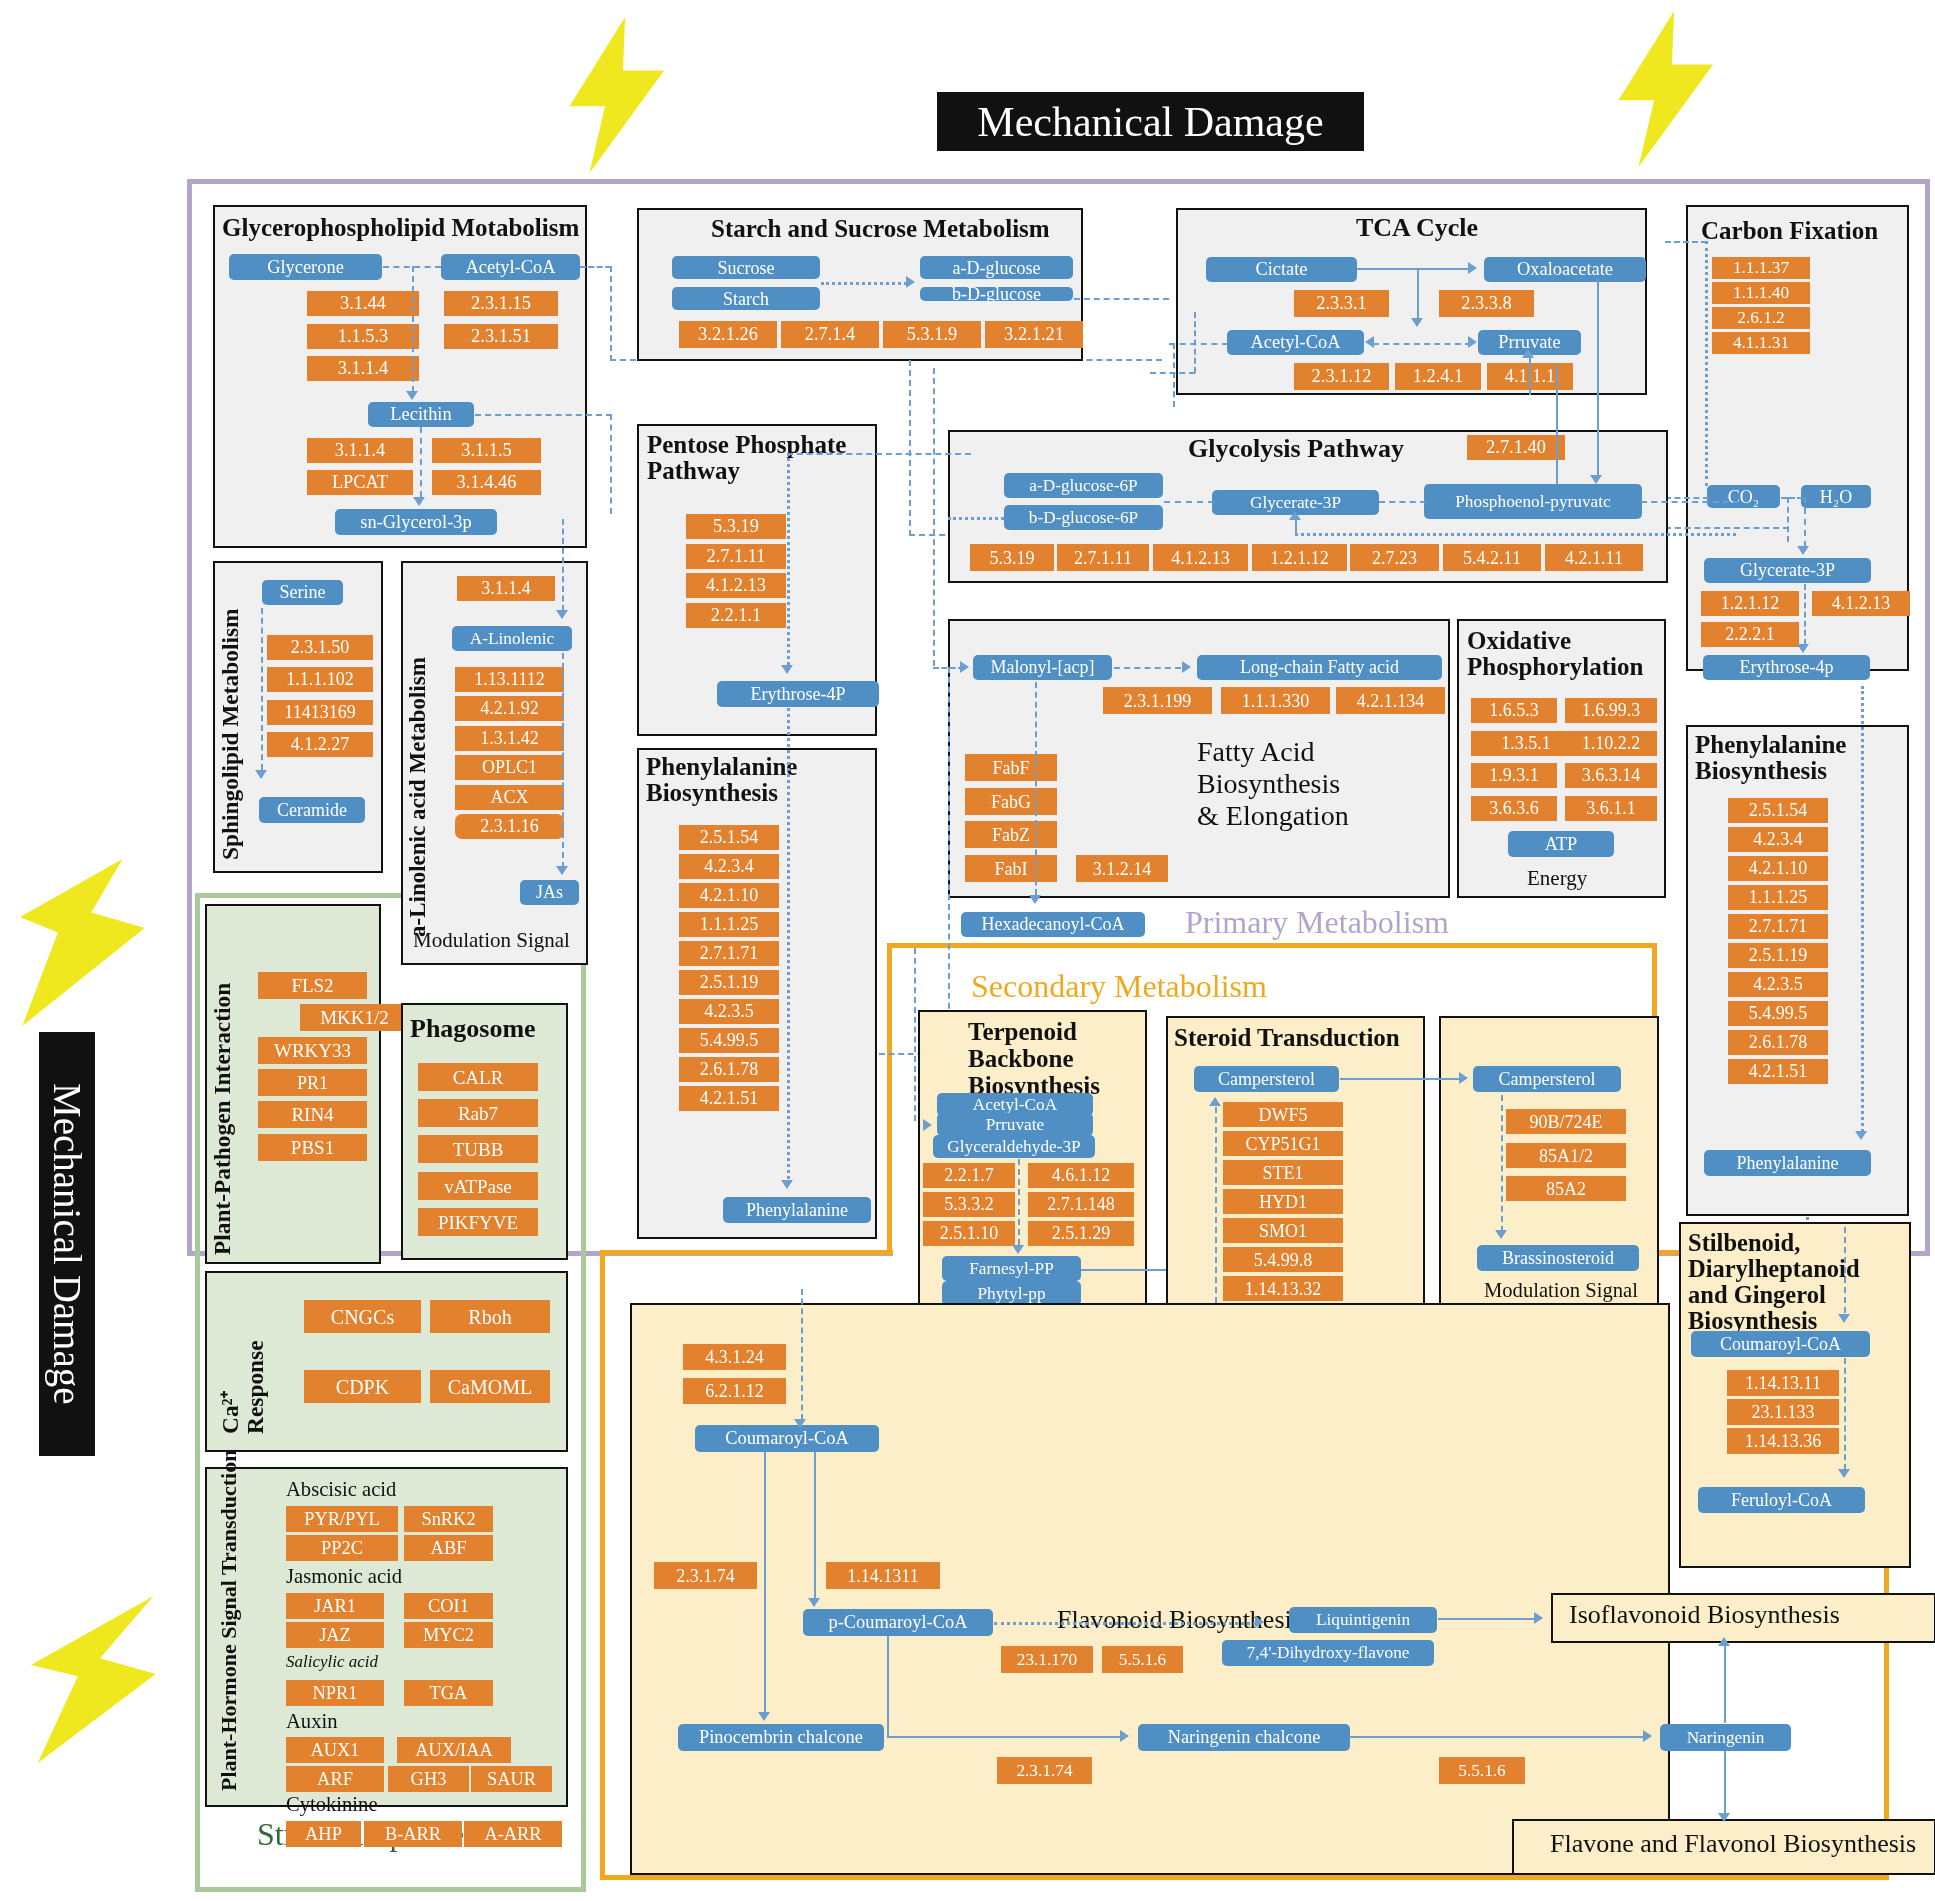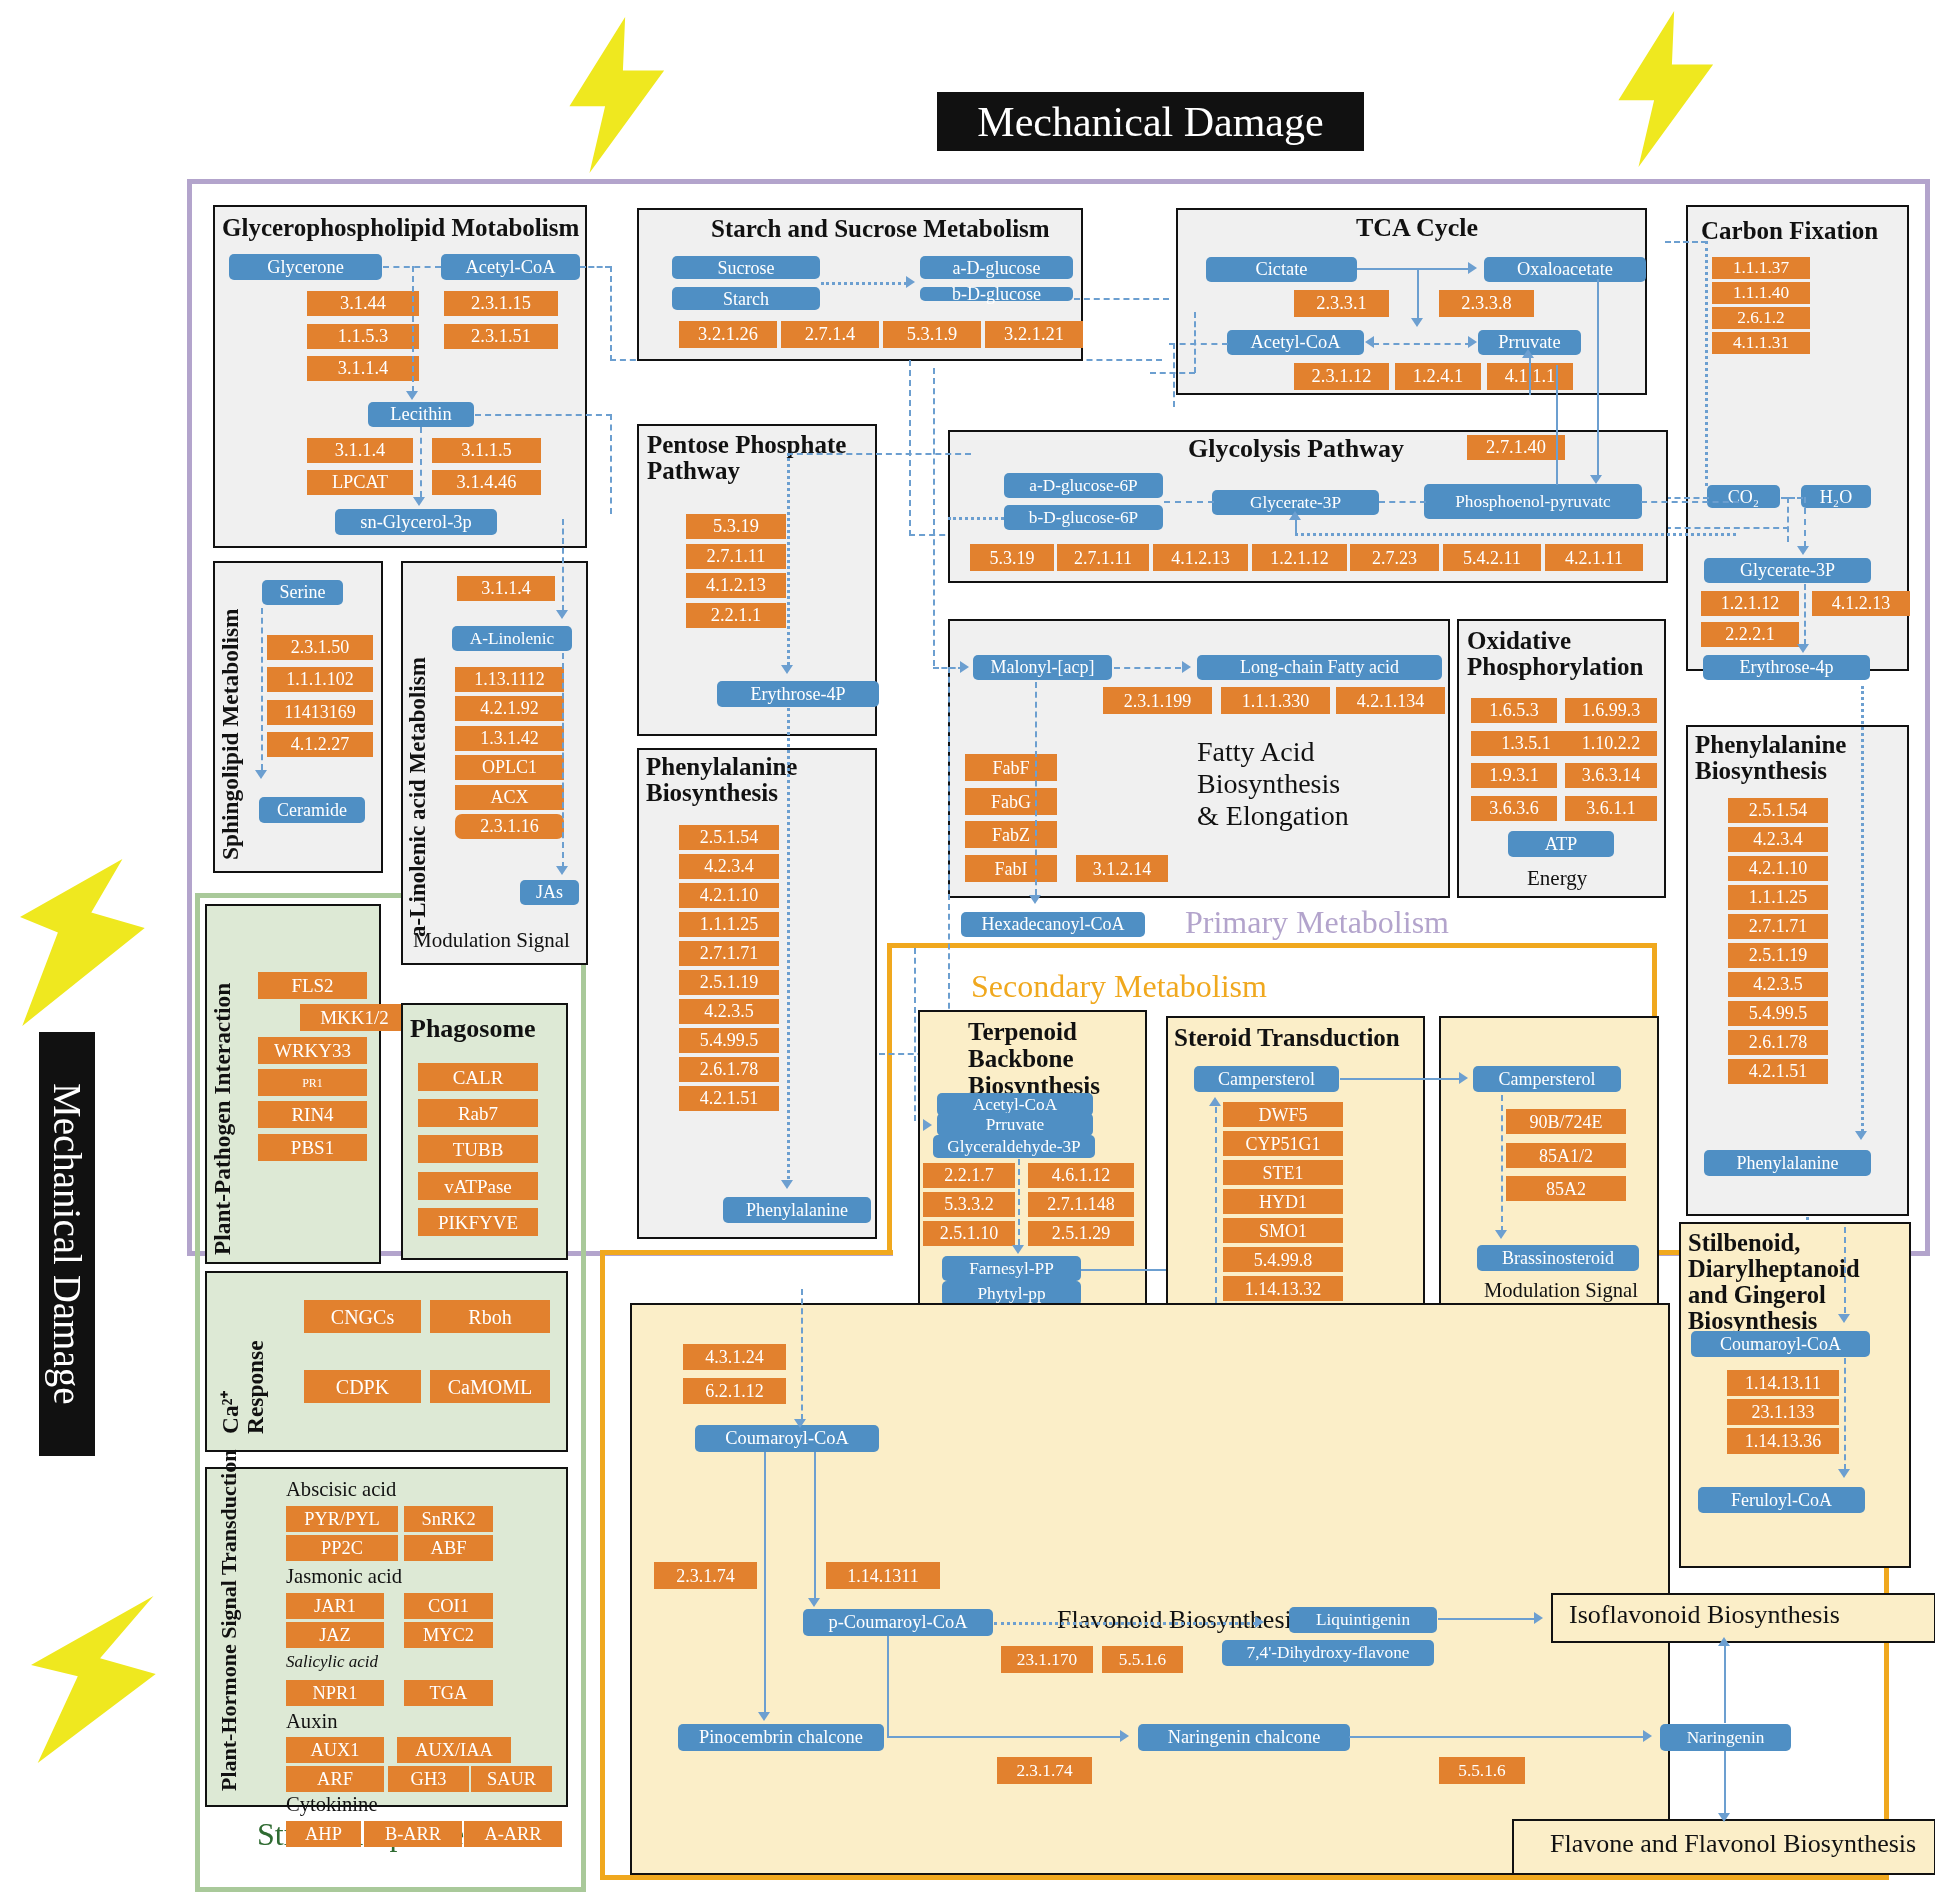--- a/index.html
+++ b/index.html
@@ -347,21 +347,21 @@
   <div class="blue" style="left:1704px;top:1150px;width:167px;height:26px;font-size:18px;">Phenylalanine</div>
   <div class="v-dot" style="left:1861px;top:686px;height:446px;"></div>
   <div class="arw down" style="left:1855px;top:1131px;"></div>
   <div class="v-dot" style="left:1806px;top:1217px;height:50px;"></div>
 
   <div class="panel green" style="left:205px;top:904px;width:176px;height:360px;"></div>
   <div class="vtitle" style="left:211px;top:943px;height:312px;font-size:23.4px;">Plant-Pathogen Interaction</div>
   <div class="orange" style="left:258px;top:972px;width:109px;height:27px;font-size:19px;">FLS2</div>
   <div class="orange" style="left:258px;top:1004px;width:109px;height:27px;font-size:19px;margin-left:42px;">MKK1/2</div>
   <div class="orange" style="left:258px;top:1037px;width:109px;height:27px;font-size:19px;">WRKY33</div>
-  <div class="orange" style="left:258px;top:1069px;width:109px;height:27px;font-size:12px;">PR1</div>
+  <div class="orange" style="left:258px;top:1069px;width:109px;height:27px;font-size:18px;">PR1</div>
   <div class="orange" style="left:258px;top:1101px;width:109px;height:27px;font-size:19px;">RIN4</div>
   <div class="orange" style="left:258px;top:1134px;width:109px;height:27px;font-size:19px;">PBS1</div>
 
   <div class="panel green" style="left:401px;top:1003px;width:167px;height:257px;"></div>
   <div class="ptitle" style="left:410px;top:1016px;font-size:26px;">Phagosome</div>
   <div class="orange" style="left:418px;top:1063px;width:120px;height:28px;font-size:19px;">CALR</div>
   <div class="orange" style="left:418px;top:1099px;width:120px;height:28px;font-size:19px;">Rab7</div>
   <div class="orange" style="left:418px;top:1135px;width:120px;height:28px;font-size:19px;">TUBB</div>
   <div class="orange" style="left:418px;top:1172px;width:120px;height:28px;font-size:19px;">vATPase</div>
   <div class="orange" style="left:418px;top:1208px;width:120px;height:28px;font-size:19px;">PIKFYVE</div>

